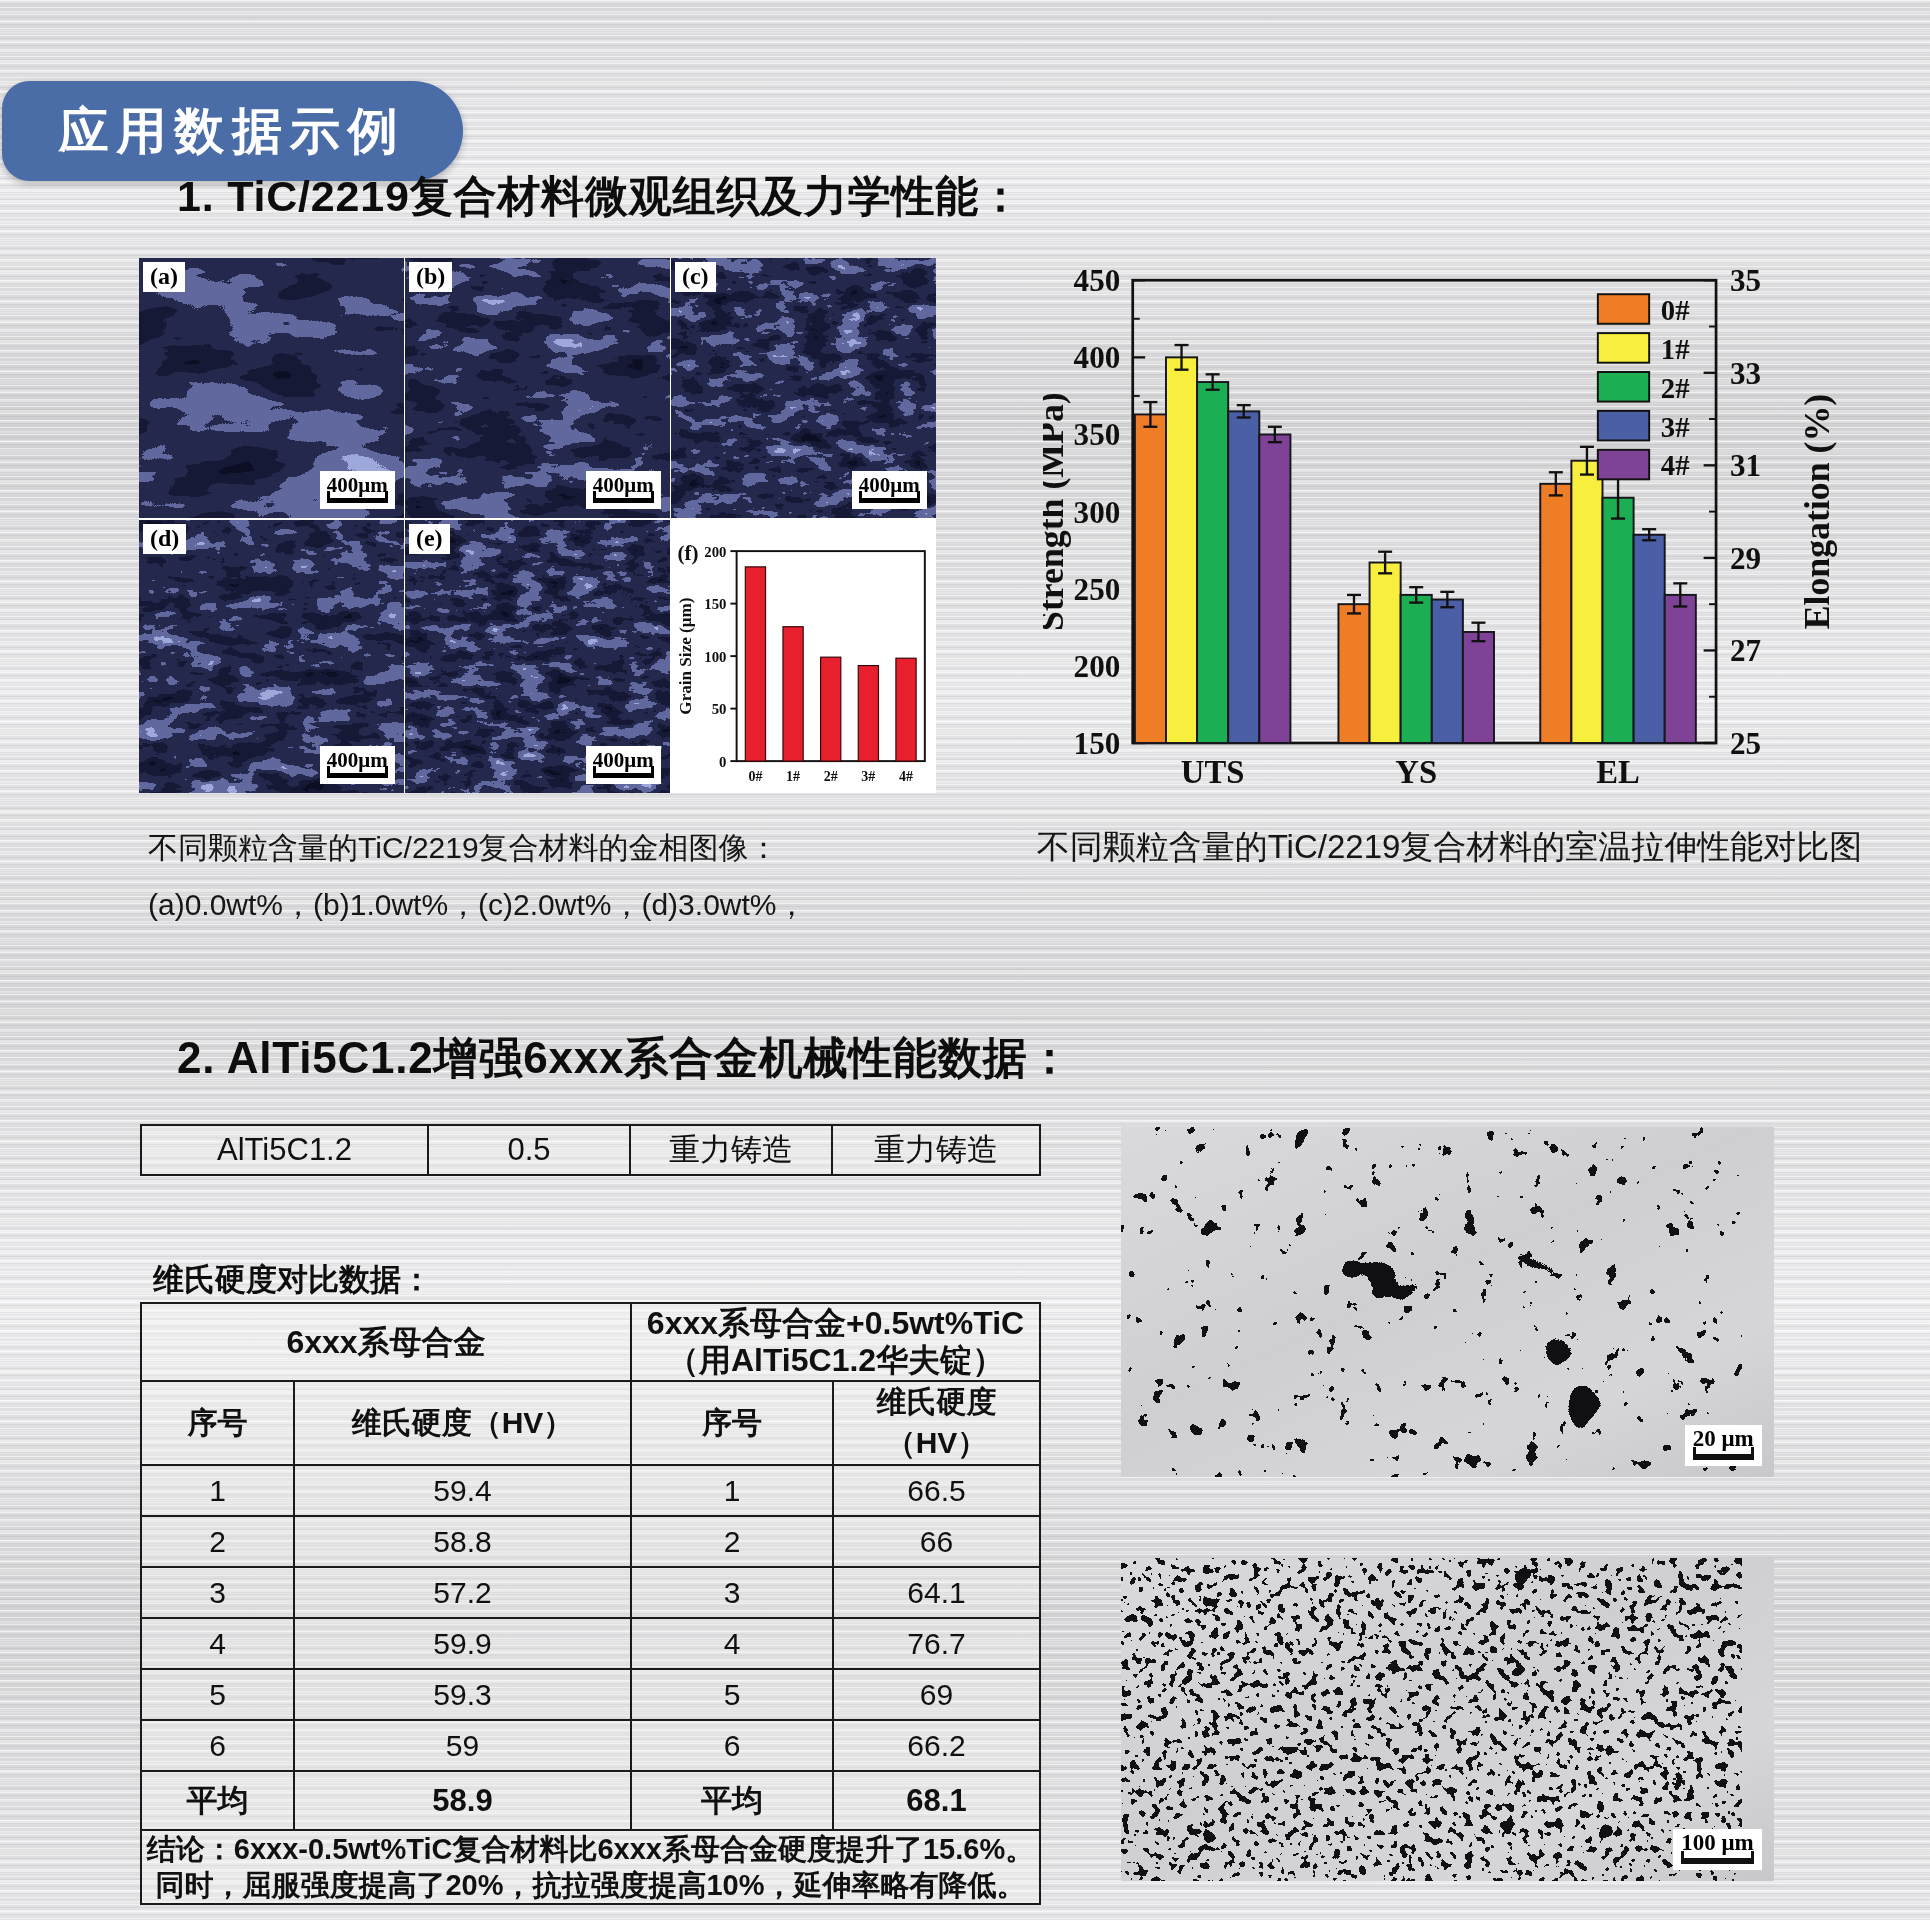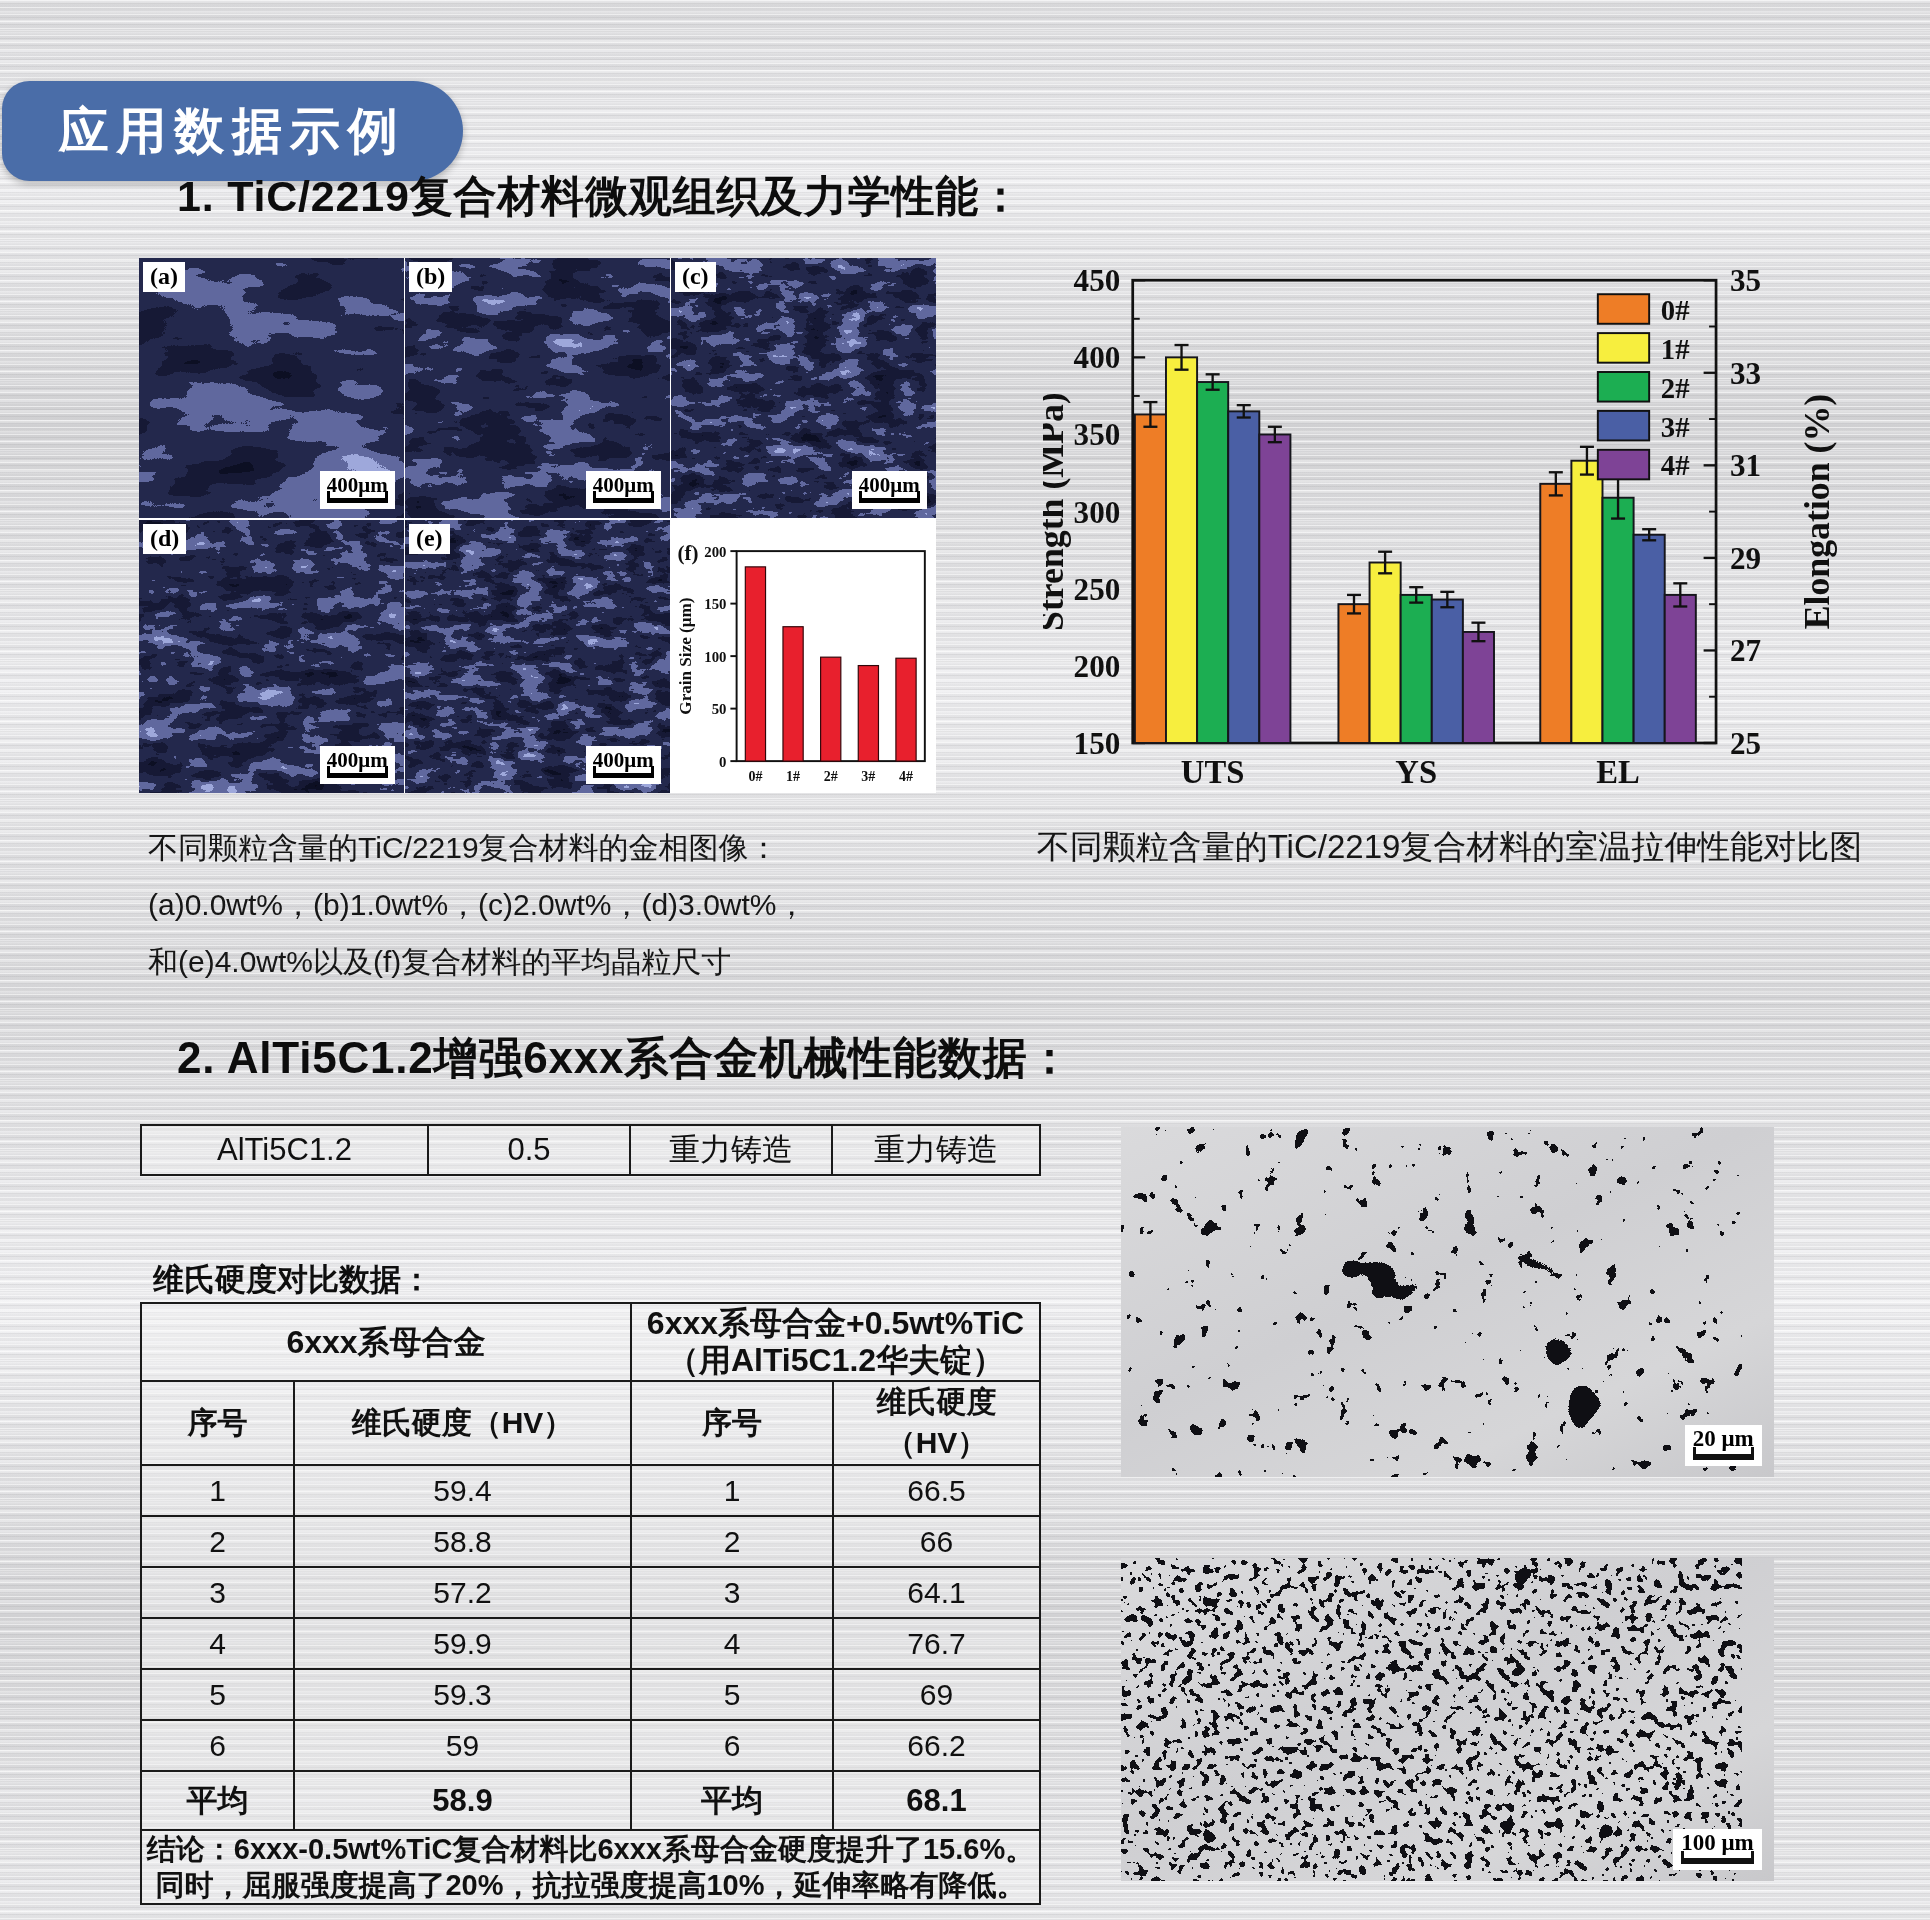--- a/index.html
+++ b/index.html
@@ -346,21 +346,20 @@
       <text x="794" y="195" font-size="37" text-anchor="start" font-family="&quot;Liberation Serif&quot;,&quot;DejaVu Serif&quot;,serif" font-weight="bold" fill="#101010">2#</text>
       <rect x="713" y="212" width="66" height="38" fill="#4a5fa5" stroke="#111" stroke-width="2.5"></rect>
       <text x="794" y="245" font-size="37" text-anchor="start" font-family="&quot;Liberation Serif&quot;,&quot;DejaVu Serif&quot;,serif" font-weight="bold" fill="#101010">3#</text>
       <rect x="713" y="262" width="66" height="38" fill="#7e4396" stroke="#111" stroke-width="2.5"></rect>
       <text x="794" y="295" font-size="37" text-anchor="start" font-family="&quot;Liberation Serif&quot;,&quot;DejaVu Serif&quot;,serif" font-weight="bold" fill="#101010">4#</text>
     </svg>
 
   <div id="cap-left">
     <div class="capline">不同颗粒含量的TiC/2219复合材料的金相图像：</div>
     <div class="capline">(a)0.0wt%，(b)1.0wt%，(c)2.0wt%，(d)3.0wt%，</div>
-    <div class="capline">和(e)4.0wt%以及(f)复合材料的平均晶粒尺寸</div>
   </div>
 
   <div id="cap-right">不同颗粒含量的TiC/2219复合材料的室温拉伸性能对比图</div>
 
   <div id="s2title" class="sec-title">2. AlTi5C1.2增强6xxx系合金机械性能数据：</div>
 
   <table id="t1" class="dtable">
     <colgroup>
         <col style="width:287px">
         <col style="width:202px">

